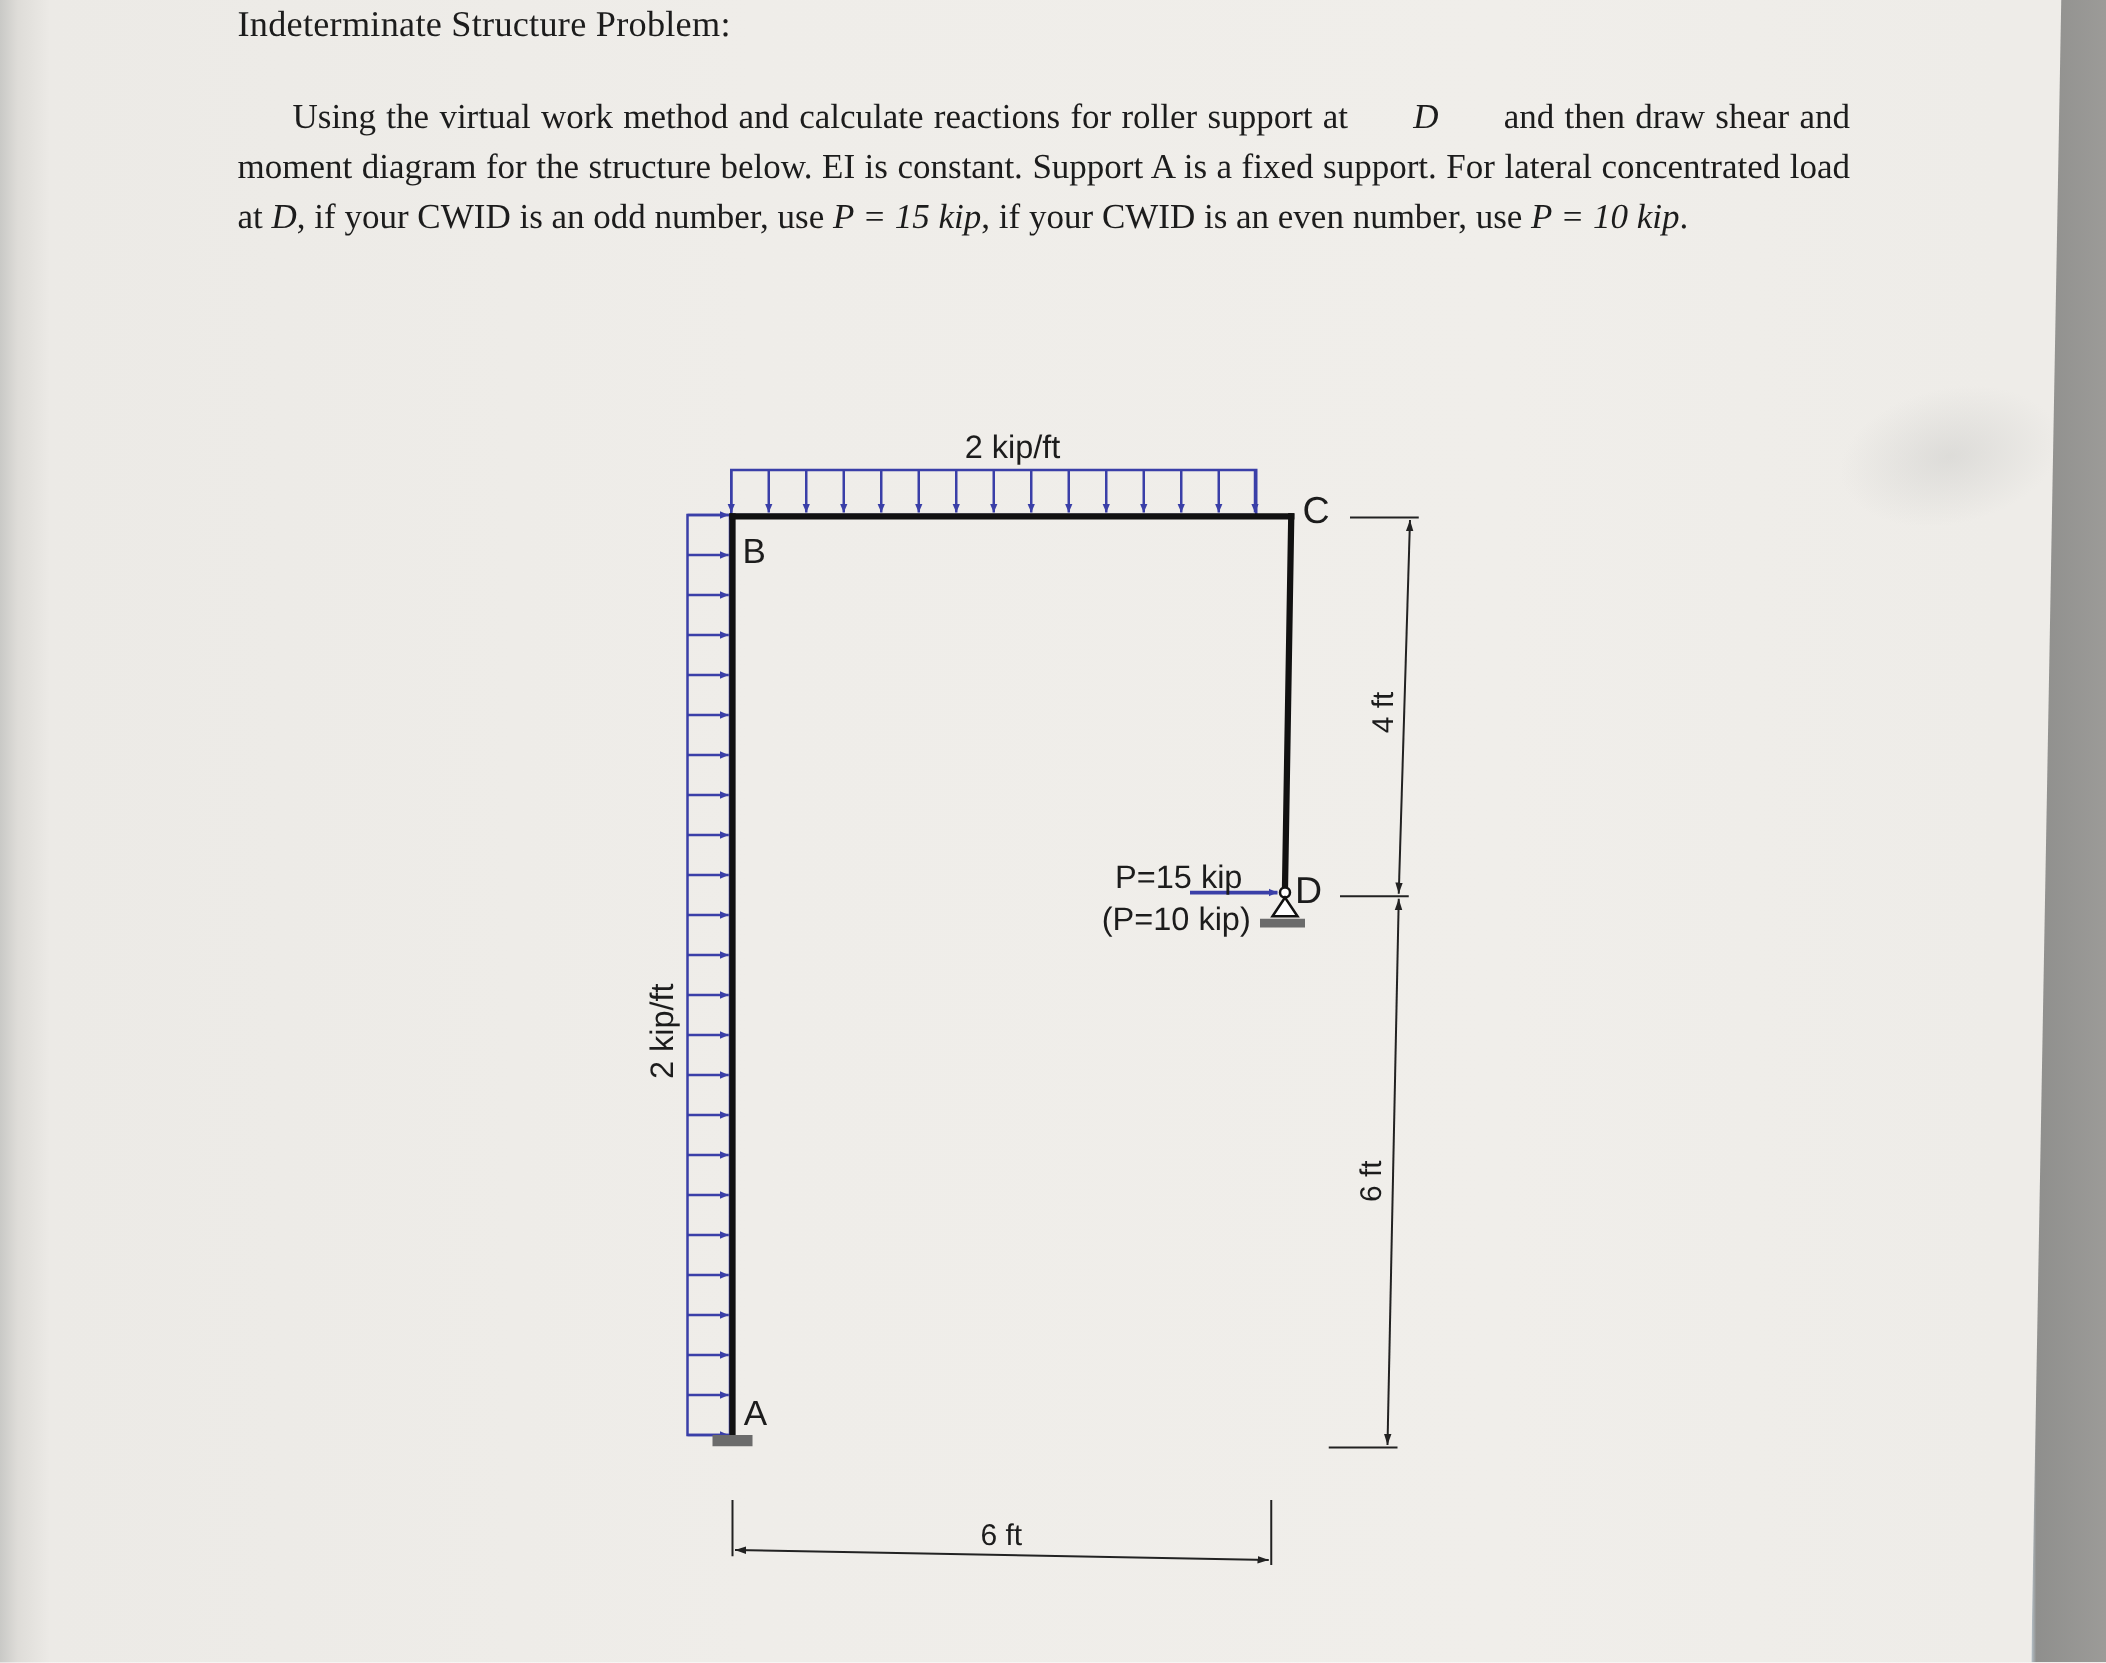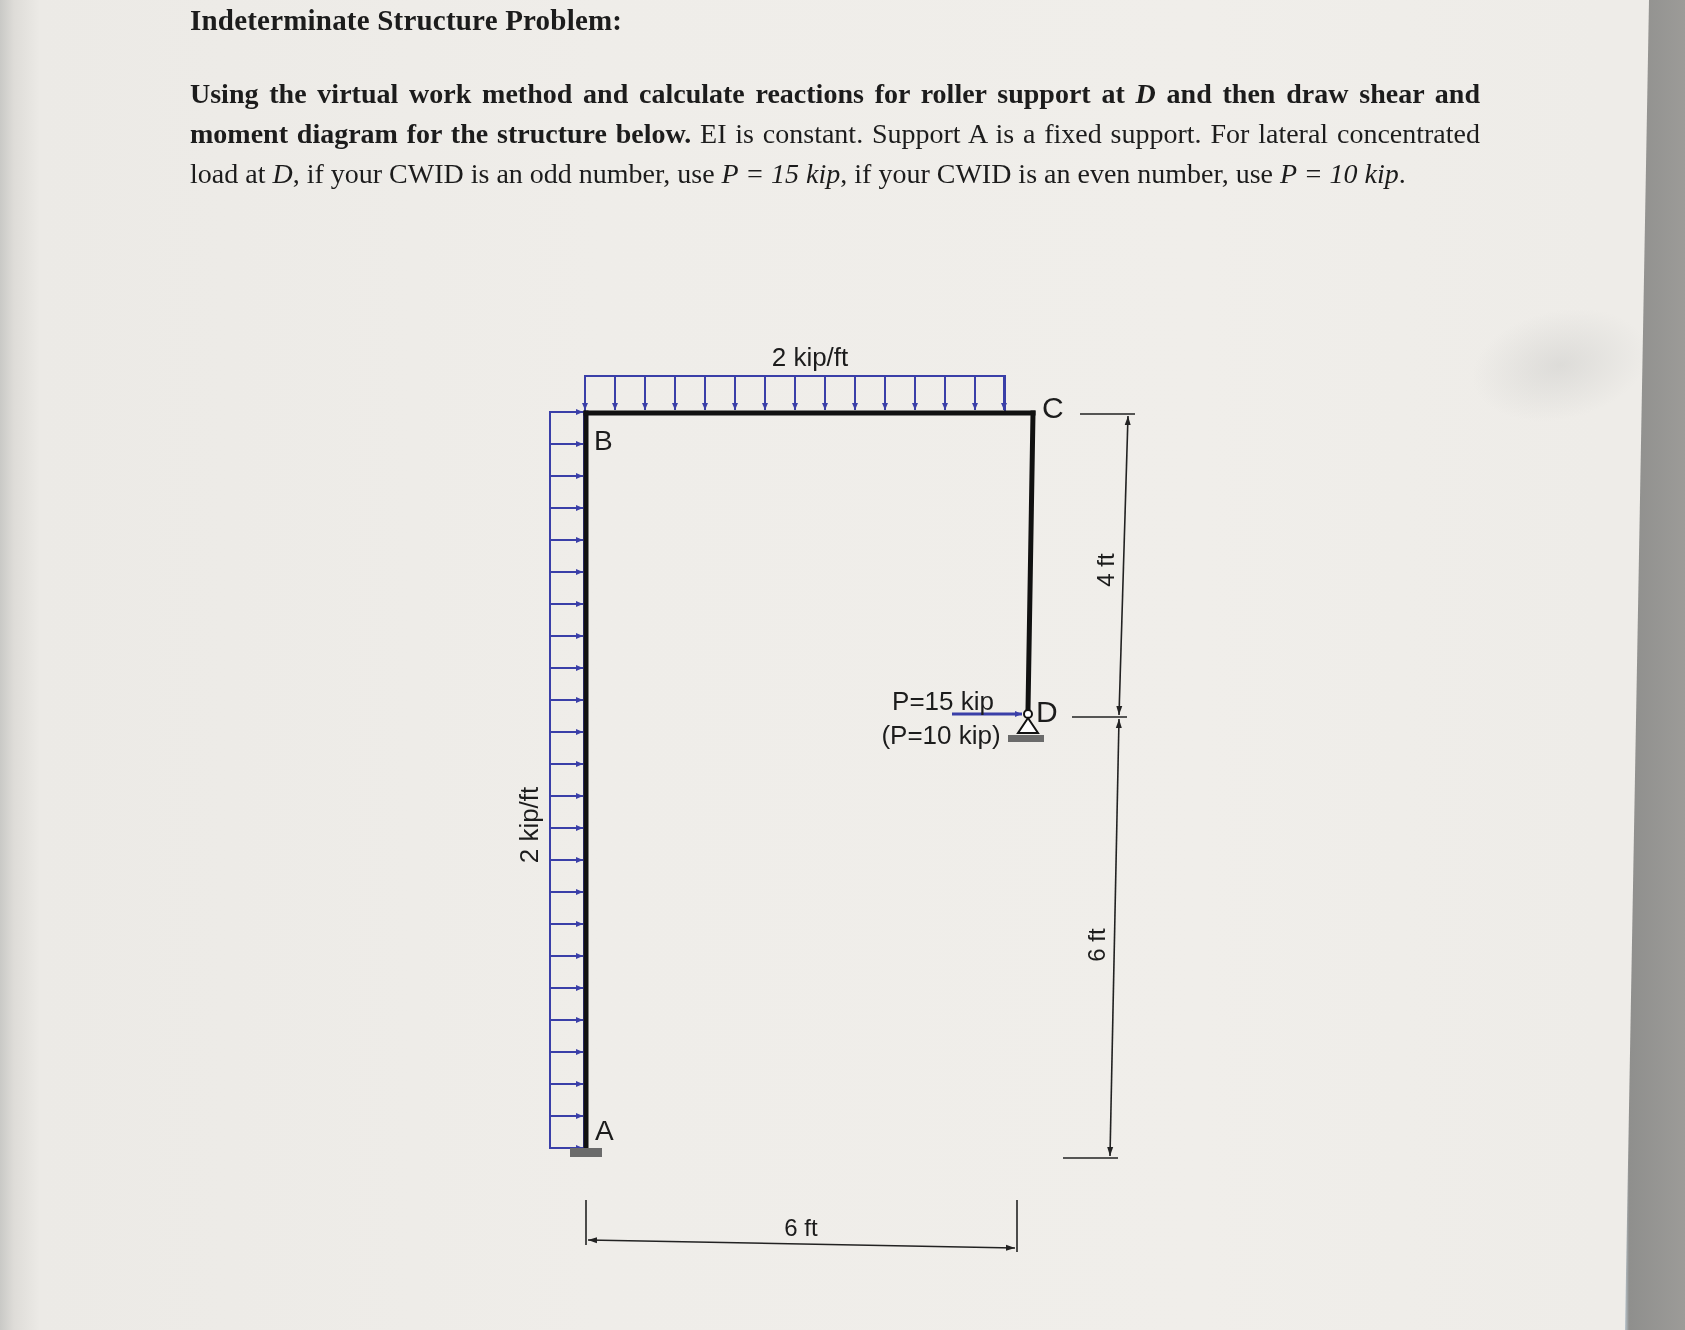--- a/index.html
+++ b/index.html
@@ -18,27 +18,27 @@
       clip-path: polygon(40% 0, 100% 0, 100% 100%, 0 100%);
     }
     .smudge {
       position:absolute; left:1470px; top:310px; width:180px; height:110px;
       border-radius:50%;
       background: radial-gradient(ellipse at center, rgba(200,200,198,0.45), rgba(240,238,234,0) 70%);
       transform: rotate(-12deg);
     }
     .title {
       position:absolute; left:190px; top:4px;
-      font-size:29px; font-weight:bold; letter-spacing:0.2px;
+      font-size:29px; font-weight:normal; letter-spacing:0.2px;
     }
     .para {
       position:absolute; left:190px; top:74px; width:1290px;
       font-size:28px; line-height:40px; text-align:justify;
     }
-    .para .bold { font-weight:bold; }
+    .para .bold { font-weight:normal;margin-left:44px; }
     .para i { font-style:italic; }
     .note {
       position:absolute; left:190px; top:270px;
       font-size:28px;
     }
     .note i { font-weight:bold; }
     .diagram {
       position:absolute; left:0; top:0; width:1685px; height:1330px;
     }
     .lbl {

